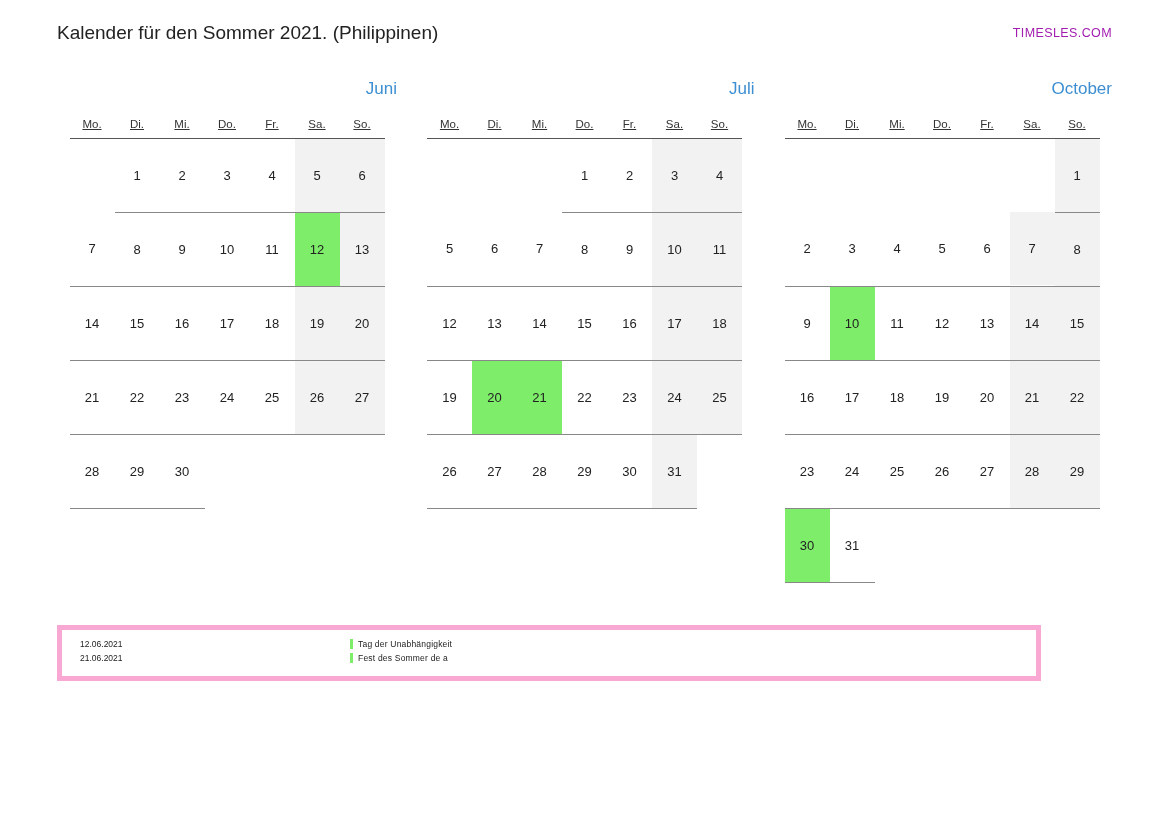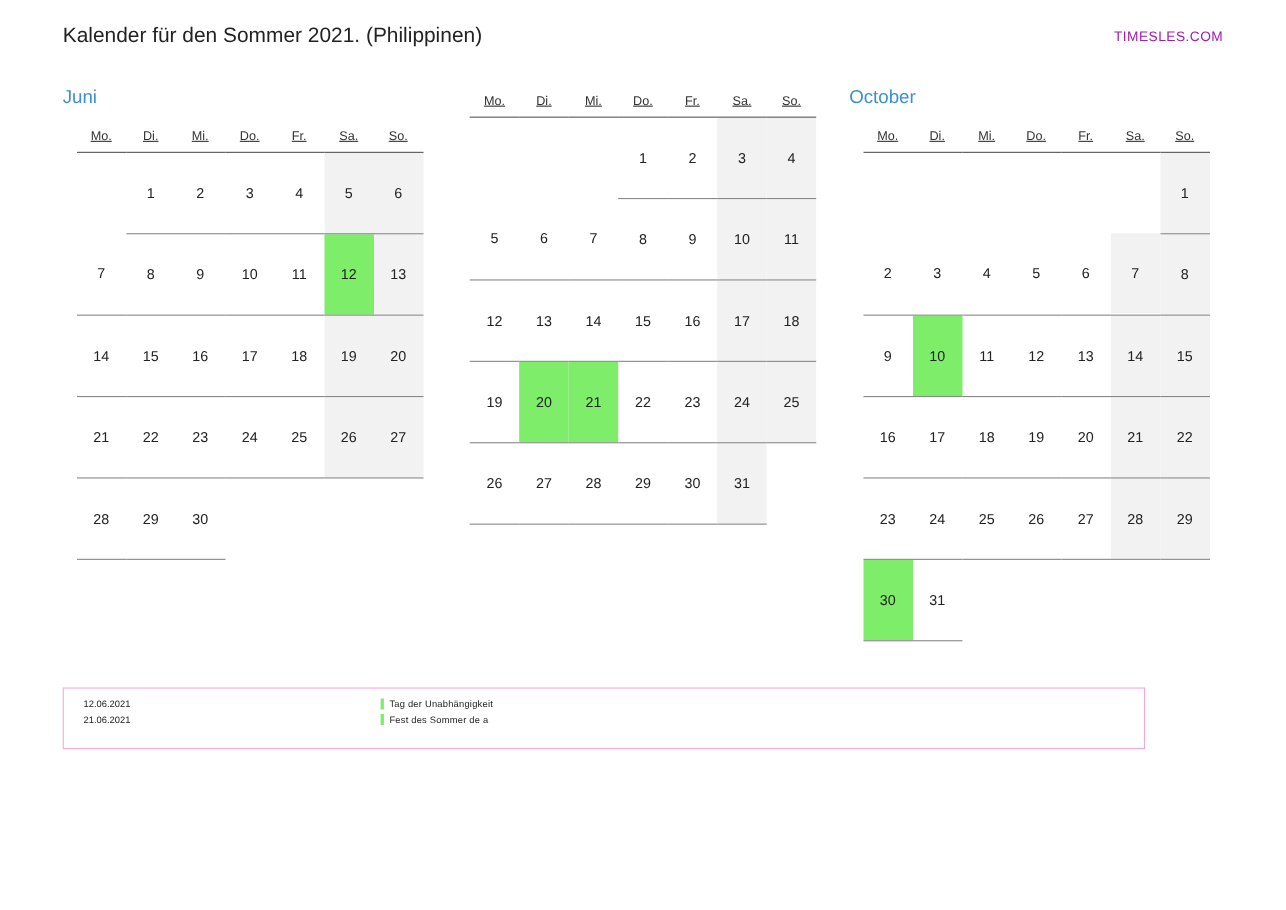--- a/index.html
+++ b/index.html
@@ -49,21 +49,21 @@
     left: 57px;
     top: 78px;
     width: 1055px;
     display: flex;
     justify-content: space-between;
   }
   .month {
     width: 340px;
   }
   .month-name {
-    text-align: left;
+    text-align: right;
     color: #3d8fd1;
     font-size: 17px;
     margin-bottom: 10px;
     height: 22px;
     line-height: 22px;
   }
   table.cal {
     border-collapse: collapse;
     width: 315px;
     margin: 0 auto;
@@ -106,21 +106,21 @@
   }
   td.holiday .cell {
     background: #7ded6a;
   }
   .legend {
     position: absolute;
     left: 57px;
     top: 625px;
     width: 984px;
     height: 56px;
-    border: 1px solid #f9a8d4;
+    border: 5px solid #f9a8d4;
     display: flex;
   }
   .legend-col {
     width: 50%;
     padding: 9px 0 0 18px;
     display: flex;
     flex-direction: column;
   }
   .legend-row {
     display: flex;
@@ -284,20 +284,21 @@
                 <div class="cell"></div>
               </td>
               <td class="empty">
                 <div class="cell"></div>
               </td>
             </tr>
           </tbody>
         </table>
       </div>
       <div class="month">
+        <div class="month-name">Juli</div>
         <table class="cal">
           <thead>
             <tr>
               <th>Mo.</th>
               <th>Di.</th>
               <th>Mi.</th>
               <th>Do.</th>
               <th>Fr.</th>
               <th>Sa.</th>
               <th>So.</th>

